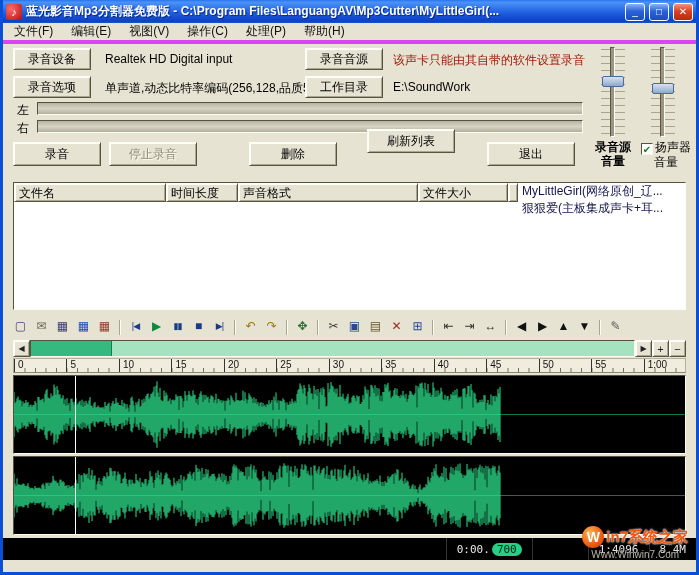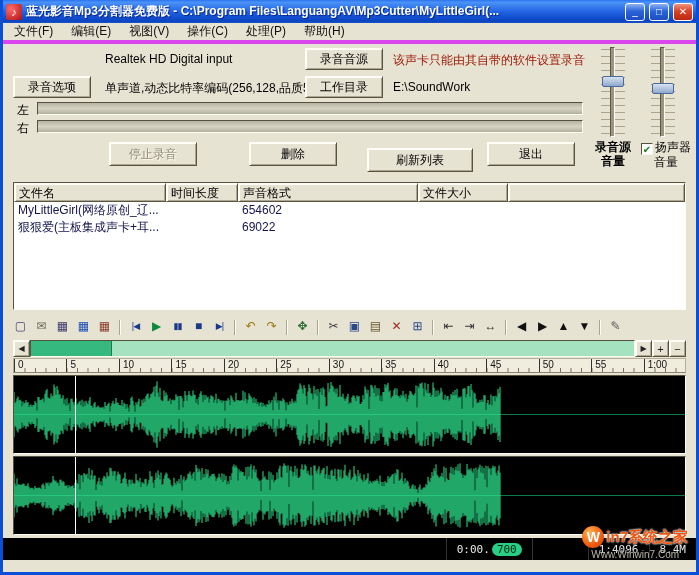--- a/index.html
+++ b/index.html
@@ -40,21 +40,21 @@
     background-image:linear-gradient(#a8a48e 1px,transparent 1px);background-size:100% 7px;}
   .slider .groove{position:absolute;left:50%;top:0;bottom:0;width:5px;margin-left:-3px;background:#9a9682;
     border:1px solid;border-color:#5a573f #fff #fff #5a573f;}
   .slider .thumb{position:absolute;left:2px;right:2px;height:11px;
     background:linear-gradient(180deg,#d8e2f2,#8fa8cc);border:1px solid #4a6a9a;border-radius:2px;}
   .vol-label{position:absolute;font-size:12px;line-height:14px;text-align:center;color:#000;}
   .cb{display:inline-block;width:12px;height:12px;background:#fff;border:1px solid;
     border-color:#55523f #f6f3e7 #f6f3e7 #55523f;font-size:10px;line-height:11px;text-align:center;
     color:#1a7a1a;vertical-align:-2px;margin-right:2px;}
   
-  .ftable{margin:0 10px 4px;height:128px;flex:0 0 128px;background:#fff;display:flex;flex-direction:column;}
+  .ftable{margin:0 10px 4px;height:128px;flex:0 0 128px;background:#fff;display:flex;flex-direction:row;}
   .thead{display:flex;height:19px;flex:0 0 19px;background:#e7e3d3;}
   .th{font-size:12px;padding:1px 4px;overflow:hidden;white-space:nowrap;color:#000;}
   .tbody{flex:1;background:#fff;font-size:12px;color:#14144e;overflow:hidden;}
   .trow{display:flex;height:17px;line-height:17px;}
   .td{padding:0 4px;overflow:hidden;white-space:nowrap;}
   .c0{width:152px;flex:0 0 152px;}.c1{width:72px;flex:0 0 72px;}
   .c2{width:90px;flex:0 0 90px;}.c3{width:180px;flex:0 0 180px;}.cf{flex:1;}
   
   .toolbar{height:26px;flex:0 0 26px;display:flex;align-items:center;padding:2px 8px;gap:2px;}
   .tbi{width:19px;height:18px;font-size:12px;line-height:17px;text-align:center;}
@@ -106,37 +106,39 @@
   <div class="menubar" id="menubar">
       <span class="menu-item">文件(F)</span>
       <span class="menu-item">编辑(E)</span>
       <span class="menu-item">视图(V)</span>
       <span class="menu-item">操作(C)</span>
       <span class="menu-item">处理(P)</span>
       <span class="menu-item">帮助(H)</span>
     </div>
 
   <div class="ctrl">
+    <button class="xpbtn raised" style="left:10px;top:4px;width:78px;">录音设备</button>
     <span class="val" style="left:102px;top:8px;">Realtek HD Digital input</span>
     <button class="xpbtn raised" style="left:302px;top:4px;width:78px;">录音音源</button>
     <span class="val red" style="left:390px;top:8px;">该声卡只能由其自带的软件设置录音</span>
 
     <button class="xpbtn raised" style="left:10px;top:32px;width:78px;">录音选项</button>
     <span class="val" style="left:102px;top:36px;">单声道,动态比特率编码(256,128,品质5)</span>
     <button class="xpbtn raised" style="left:302px;top:32px;width:78px;">工作目录</button>
     <span class="val" style="left:390px;top:36px;">E:\SoundWork</span>
 
     <span class="mlabel" style="left:14px;top:58px;">左</span>
     <div class="meter sunken" style="top:58px;"></div>
     <span class="mlabel" style="left:14px;top:76px;">右</span>
     <div class="meter sunken" style="top:76px;"></div>
 
+    <button class="xpbtn big raised" style="left:10px;top:98px;width:88px;">录音</button>
     <button class="xpbtn big raised disabled" style="left:106px;top:98px;width:88px;">停止录音</button>
     <button class="xpbtn big raised" style="left:246px;top:98px;width:88px;">删除</button>
-    <button class="xpbtn big raised" style="left:364px;top:104px;width:106px;">刷新列表</button>
+    <button class="xpbtn big raised" style="left:364px;top:85px;width:88px;">刷新列表</button>
     <button class="xpbtn big raised" style="left:484px;top:98px;width:88px;">退出</button>
 
     <div class="slider" style="left:597px;">
       <div class="ticks"></div>
       <div class="groove"></div>
       <div class="thumb" style="top:32%;"></div>
     </div>
     <div class="slider" style="left:647px;">
       <div class="ticks"></div>
       <div class="groove"></div>

